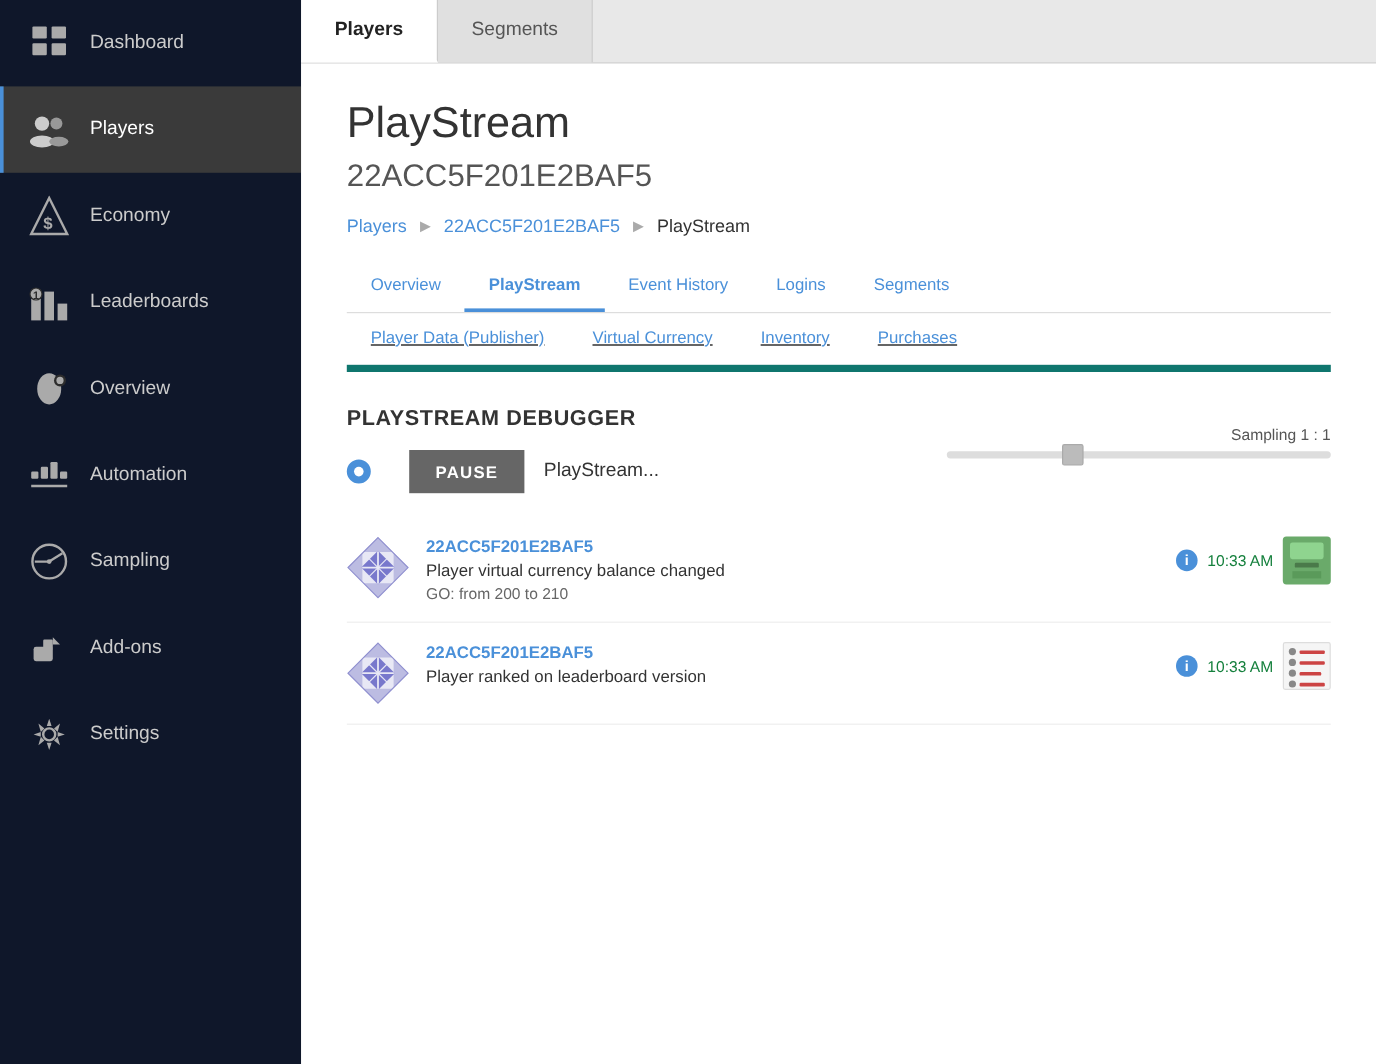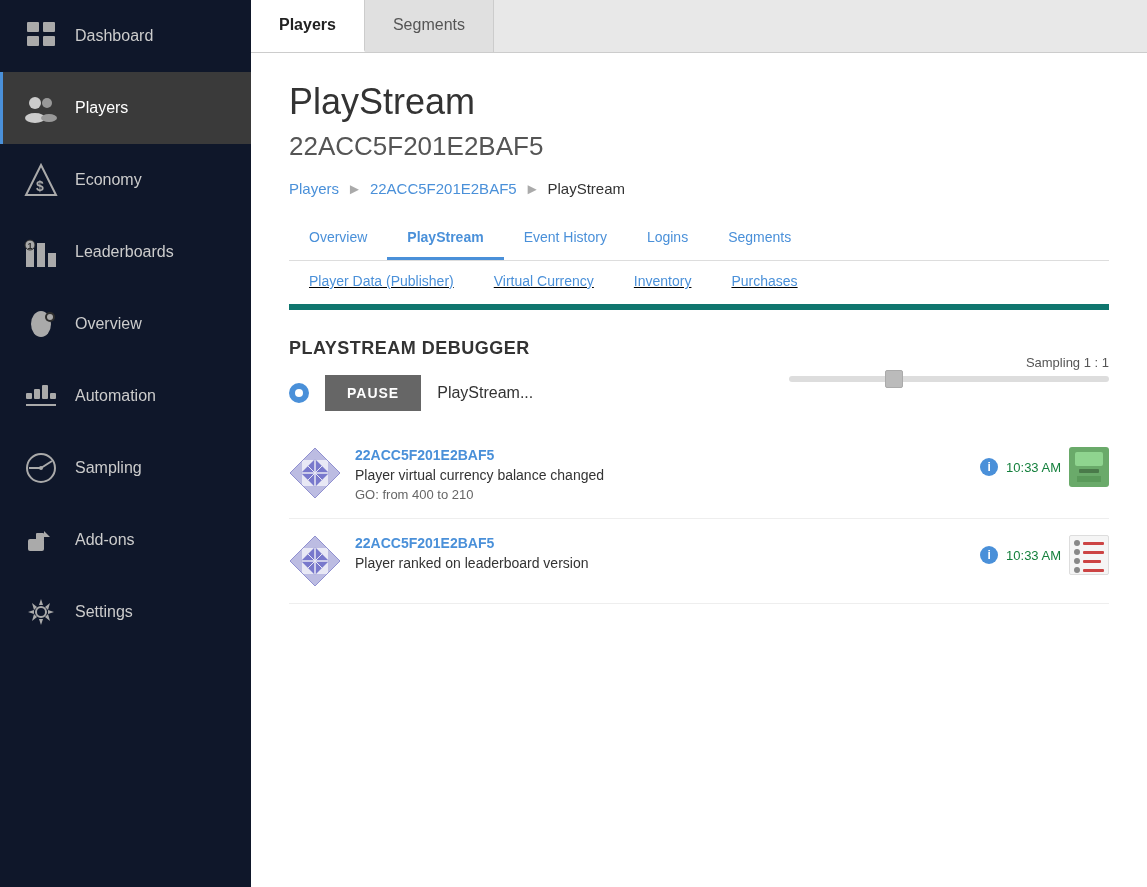--- a/index.html
+++ b/index.html
@@ -181,20 +181,21 @@
     }
     .pause-btn {
       background: #666;
       color: #fff;
       border: none;
       padding: 10px 22px;
       font-size: 14px;
       font-weight: 700;
       cursor: pointer;
       letter-spacing: 1px;
+      margin-left: 16px;
     }
     .listening-text {
       font-size: 16px;
       color: #333;
       font-weight: 500;
     }
     .slider-container {
       position: absolute;
       right: 0;
       top: -20px;
@@ -523,21 +524,21 @@
 
             <polygon points="26,1 38,13 14,13" fill="#9090d0" opacity="0.5"></polygon>
             <polygon points="26,51 38,39 14,39" fill="#9090d0" opacity="0.5"></polygon>
             <polygon points="1,26 13,14 13,38" fill="#9090d0" opacity="0.5"></polygon>
             <polygon points="51,26 39,14 39,38" fill="#9090d0" opacity="0.5"></polygon>
           </svg>
         </div>
         <div class="event-body">
           <div class="event-player-id">22ACC5F201E2BAF5</div>
           <div class="event-description">Player virtual currency balance changed</div>
-          <div class="event-detail">GO: from 400 to 210</div>
+          <div class="event-detail">GO: from 200 to 210</div>
         </div>
         <div class="event-right">
           <div class="info-icon">i</div>
           <span class="event-time">10:33 AM</span>
           <div class="atm-icon">
             <div class="atm-screen"></div>
             <div class="atm-slot"></div>
             <div class="atm-bills"></div>
           </div>
         </div>

